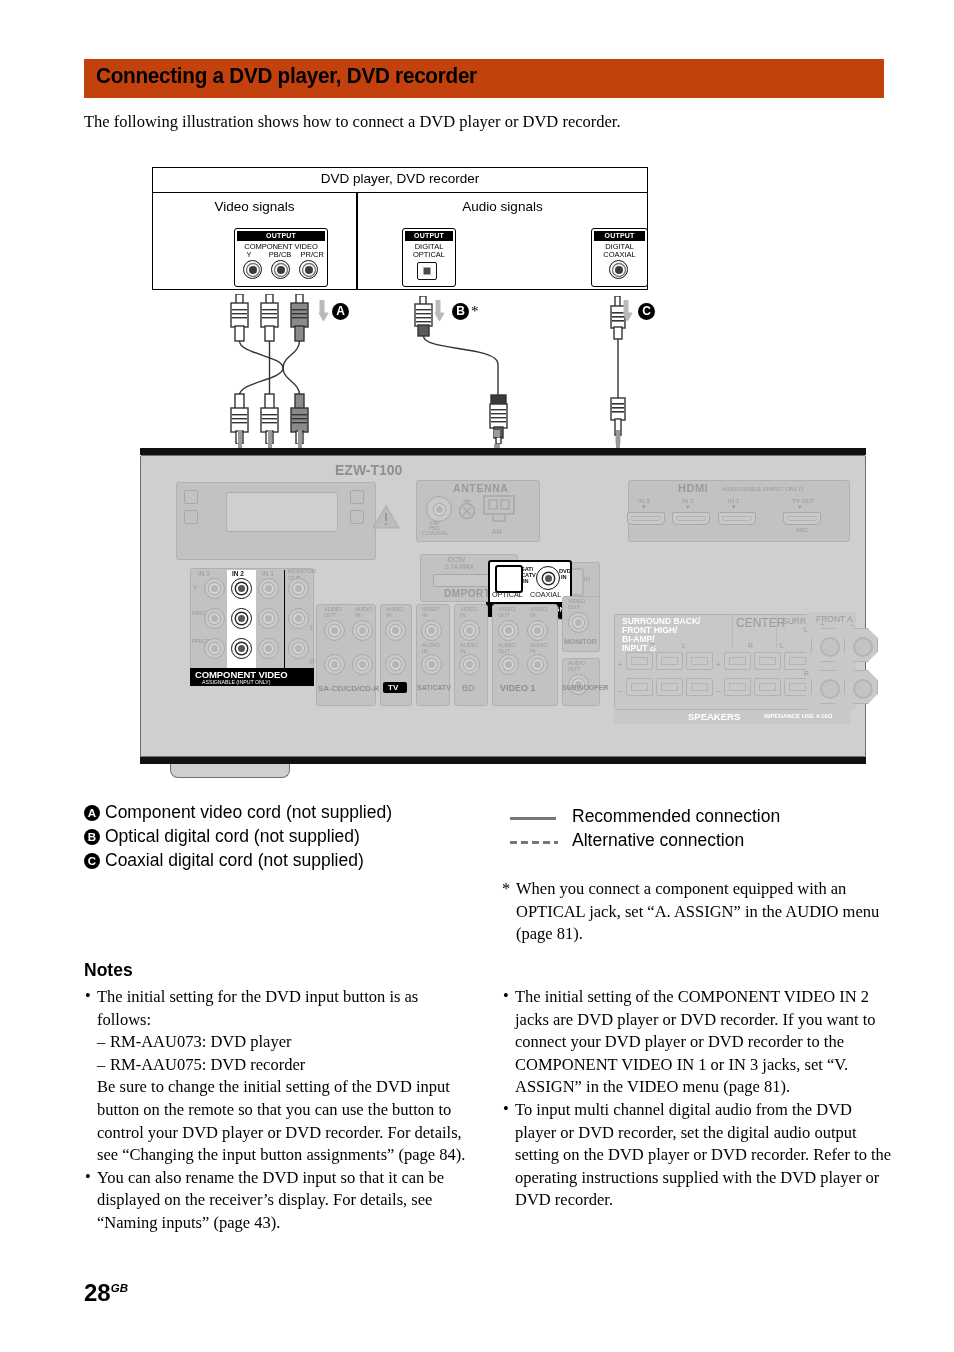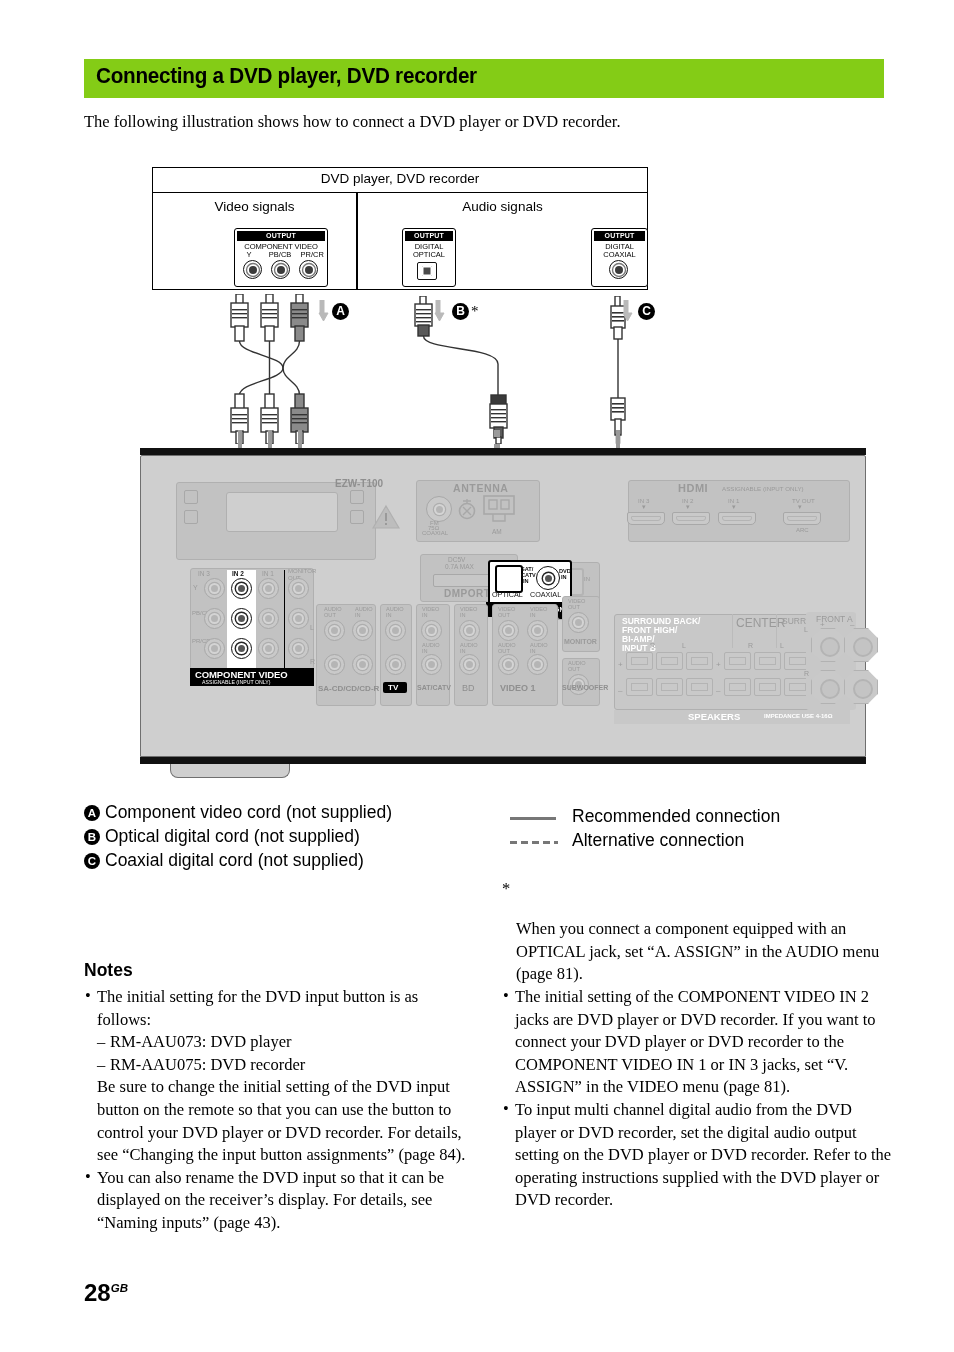--- a/index.html
+++ b/index.html
@@ -3,21 +3,21 @@
 <meta charset="utf-8">
 <style>
   html,body{margin:0;padding:0;background:#fff;}
   body{width:954px;height:1352px;position:relative;
        font-family:"Liberation Serif",serif;color:#000;
        -webkit-font-smoothing:antialiased;}
   .page{position:absolute;left:0;top:0;width:954px;height:1352px;overflow:hidden;}
 
   
   .title-band{position:absolute;left:84px;top:59px;width:800px;height:39px;
-    background:#84cc16;text-decoration:underline;}
+    background:#c2410c;text-decoration:underline;}
   .title-band .t{position:absolute;left:12px;top:4px;
     font-family:"Liberation Sans",sans-serif;font-weight:bold;font-size:22.5px;
     letter-spacing:-0.3px;transform:scaleX(0.92);transform-origin:left center;
     white-space:nowrap;}
   .intro{position:absolute;left:84px;top:112px;width:800px;
     font-size:16.5px;line-height:20px;}
 
   
   .devbox{position:absolute;left:152px;top:167px;width:496px;height:123px;
     border:1.6px solid #000;box-sizing:border-box;background:#fff;}
@@ -129,21 +129,21 @@
 
   .legend2{position:absolute;left:510px;top:806px;width:390px;
     font-family:"Liberation Sans",sans-serif;font-size:17.5px;}
   .legend2 .lr{position:relative;height:24px;}
   .legend2 .lr .ln{position:absolute;left:0;top:11px;width:46px;height:3px;background:#777;}
   .legend2 .lr .lnd{position:absolute;left:0;top:11px;width:48px;height:3px;
     background:repeating-linear-gradient(to right,#777 0 7px,transparent 7px 11px);}
   .legend2 .lr .tx{position:absolute;left:62px;top:0;}
   .footnote{position:absolute;left:502px;top:878px;width:388px;font-size:16.5px;line-height:22.5px;}
   .footnote .star{position:absolute;left:0;top:0;}
-  .footnote .ftx{display:block;padding-left:14px;margin-top:40px;}
+  .footnote .ftx{display:block;padding-left:14px;}
 
   
   .notesHead{position:absolute;left:84px;top:960px;
     font-family:"Liberation Sans",sans-serif;font-weight:bold;font-size:17.5px;}
   .colL{position:absolute;left:84px;top:986px;width:392px;font-size:16.5px;line-height:22.6px;}
   .colR{position:absolute;left:502px;top:986px;width:392px;font-size:16.5px;line-height:22.6px;}
   .bi{position:relative;padding-left:13px;margin:0 0 0 0;}
   .bi>.bu{position:absolute;left:1px;top:-1px;}
   .sub{padding-left:13px;position:relative;}
   .sub>.da{position:absolute;left:0px;top:0;}
@@ -334,21 +334,21 @@
     <div class="rfoot"></div>
 
     <div class="rinner">
 
       <div class="blk" style="left:28px;top:20px;width:200px;height:78px"></div>
       <div class="blk" style="left:78px;top:30px;width:112px;height:40px;background:#cfcfcf"></div>
       <div style="position:absolute;left:36px;top:28px;width:12px;height:12px;border:1.6px solid #a8a8a8;border-radius:2px"></div>
       <div style="position:absolute;left:36px;top:48px;width:12px;height:12px;border:1.6px solid #a8a8a8;border-radius:2px"></div>
       <div style="position:absolute;left:202px;top:28px;width:12px;height:12px;border:1.6px solid #a8a8a8;border-radius:2px"></div>
       <div style="position:absolute;left:202px;top:48px;width:12px;height:12px;border:1.6px solid #a8a8a8;border-radius:2px"></div>
-      <div class="glbl" style="left:187px;top:16px;font-size:10px;font-weight:bold;color:#8f8f8f">EZW-T100</div>
+      <div class="glbl" style="left:187px;top:0;font-size:14px;font-weight:bold;color:#8f8f8f">EZW-T100</div>
       <svg style="position:absolute;left:224px;top:42px;width:28px;height:26px" viewBox="0 0 28 26">
         <path d="M14,2 L27,24 L1,24 Z" fill="#bdbdbd" stroke="#b0b0b0" stroke-width="1.2"></path>
         <rect x="13" y="9" width="2" height="8" fill="#9a9a9a"></rect>
           <rect x="13" y="19" width="2" height="2" fill="#9a9a9a"></rect>
       </svg>
 
       <div class="blk" style="left:268px;top:18px;width:124px;height:62px"></div>
       <div class="glbl" style="left:305px;top:20px;font-size:10.5px;font-weight:bold;letter-spacing:.6px">ANTENNA</div>
       <div class="gjack" style="left:278px;top:34px;width:26px;height:26px"></div>
       <div class="glbl" style="left:282px;top:58px;font-size:6px">FM</div>

